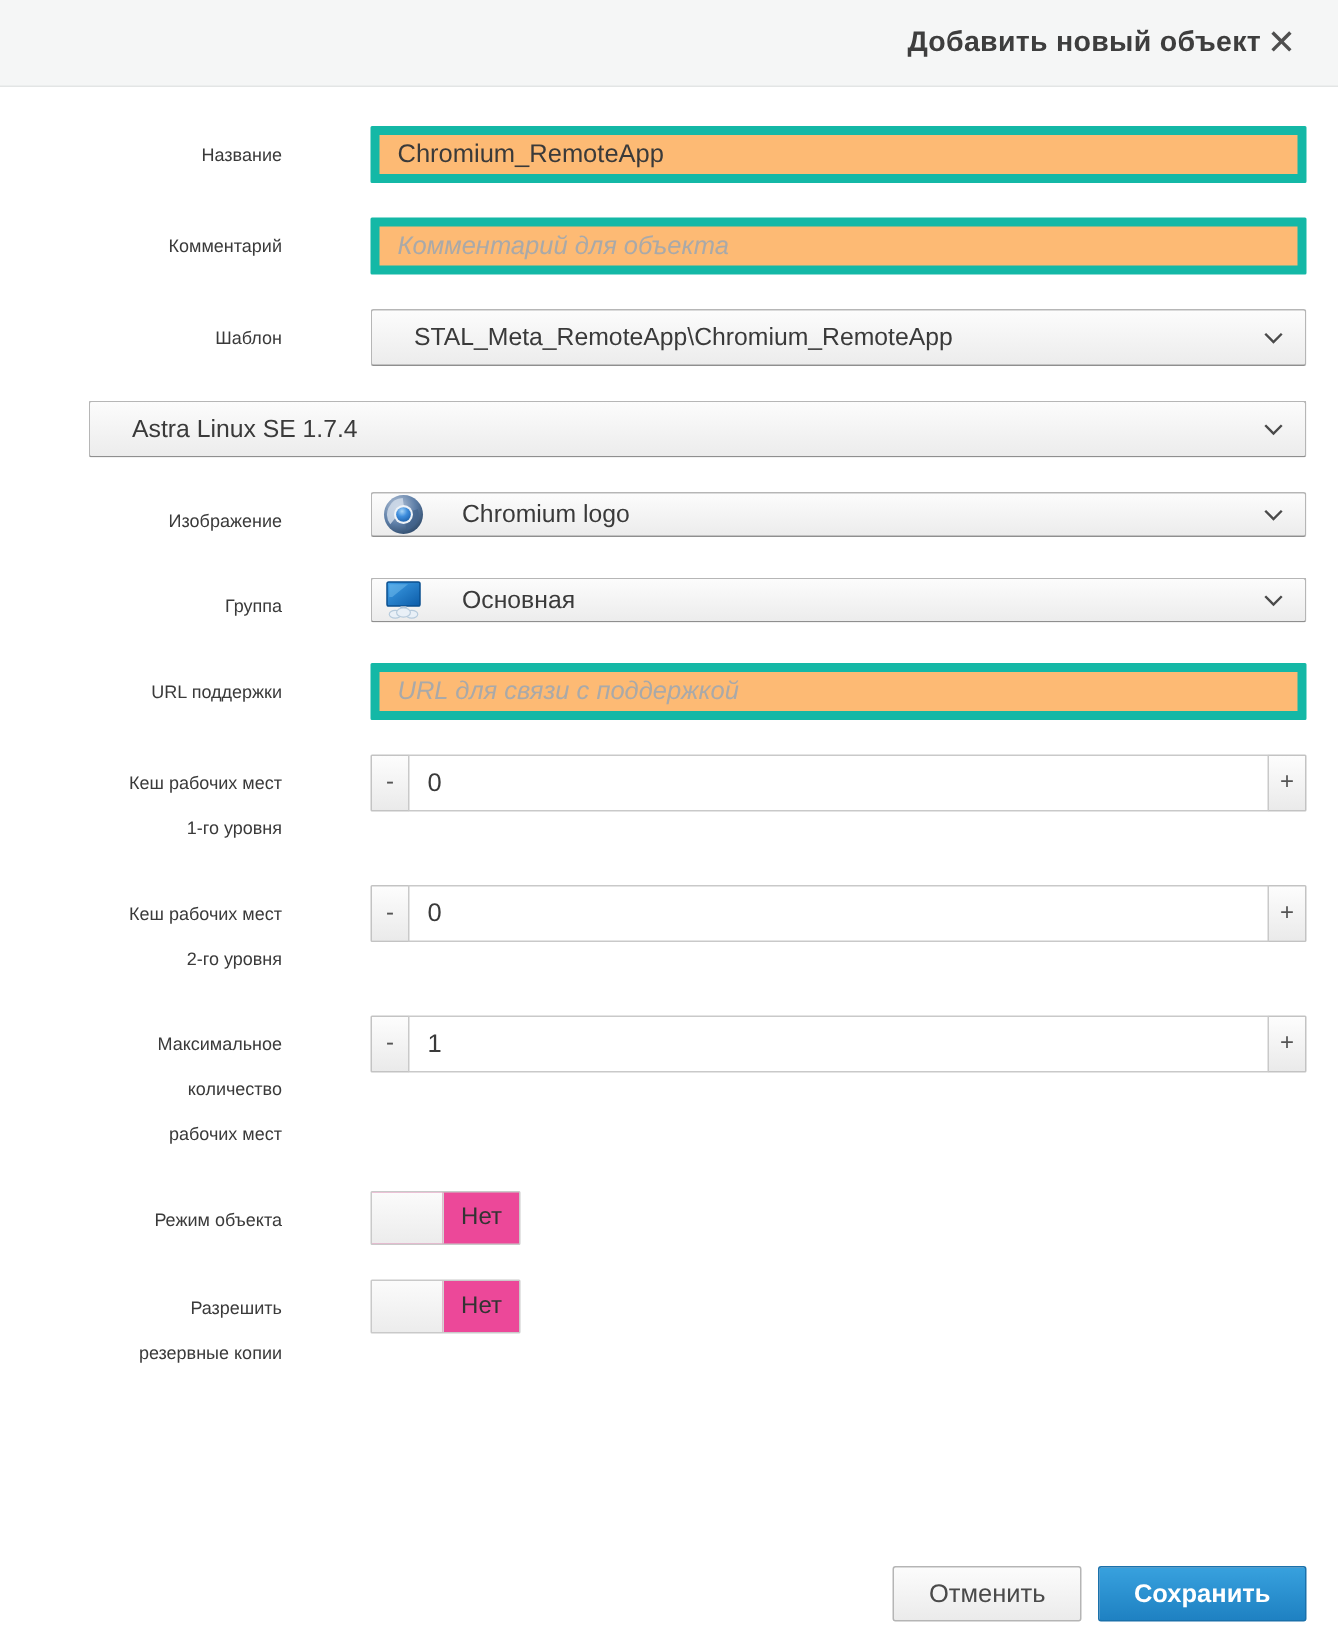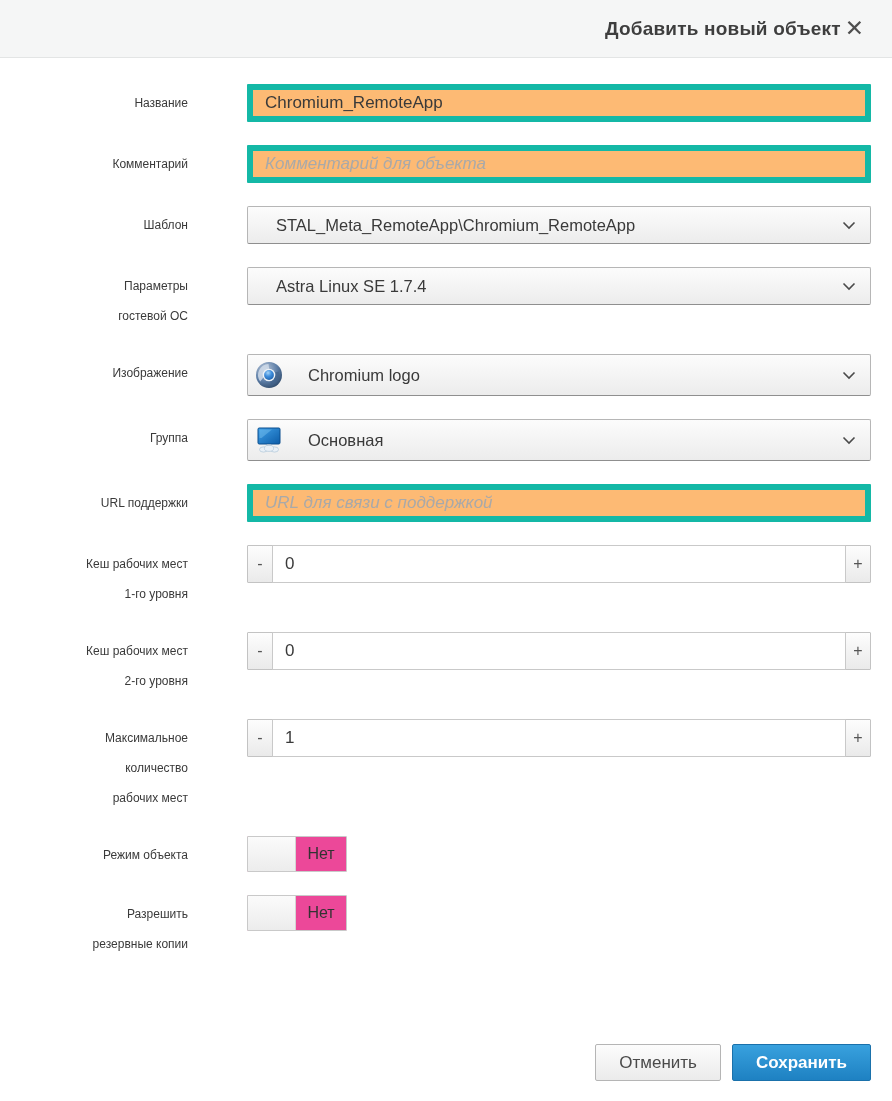--- a/index.html
+++ b/index.html
@@ -31,21 +31,21 @@
     border-radius:1px; padding:0 12px; font-size:17px; color:#3a3a3a;
     font-family:inherit; background:#fdba74; outline:none;
   }
   .text-input::placeholder { font-style:italic; color:#a9a9a9; }
 
   .select {
     height:38px; box-sizing:border-box; border:1px solid #b6b6b6; border-bottom-color:#8f8f8f;
     border-radius:2px; background:linear-gradient(180deg,#fcfcfc 0%,#ececec 100%);
     display:flex; align-items:center; padding:0 14px 0 12px; cursor:pointer;
   }
-  .select.with-icon { height:42px; padding-left:7px;align-items:center; }
+  .select.with-icon { height:30px; padding-left:7px;align-items:center; }
   .select-icon { display:flex; margin-right:9px; flex-shrink:0; }
   .select-value { font-size:16.5px; color:#3a3a3a; flex:1; white-space:nowrap; overflow:hidden;margin-left:16px; }
   .chevron { display:flex; margin-left:10px; flex-shrink:0; }
 
   .stepper { display:flex; height:38px; }
   .step-btn {
     width:26px; box-sizing:border-box; border:1px solid #c3c3c3; border-radius:1px;
     background:linear-gradient(180deg,#fdfdfd 0%,#eaeaea 100%);
     font-size:16px; color:#555; cursor:pointer; font-family:inherit; padding:0; line-height:1;
   }
@@ -114,22 +114,20 @@
           <span class="chevron">
             <svg width="14" height="9" viewBox="0 0 14 9">
                 <polyline points="1.5,1.5 7,7 12.5,1.5" fill="none" stroke="#4a4a4a" stroke-width="1.6"></polyline>
               </svg>
           </span>
         </div>
       </div>
     </div>
 
     <div class="row">
-      <label class="row-label">Параметры
-гостевой ОС</label>
       <div class="row-control">
         <div class="select">
           <span class="select-value">Astra Linux SE 1.7.4</span>
           <span class="chevron">
             <svg width="14" height="9" viewBox="0 0 14 9">
                 <polyline points="1.5,1.5 7,7 12.5,1.5" fill="none" stroke="#4a4a4a" stroke-width="1.6"></polyline>
               </svg>
           </span>
         </div>
       </div>

